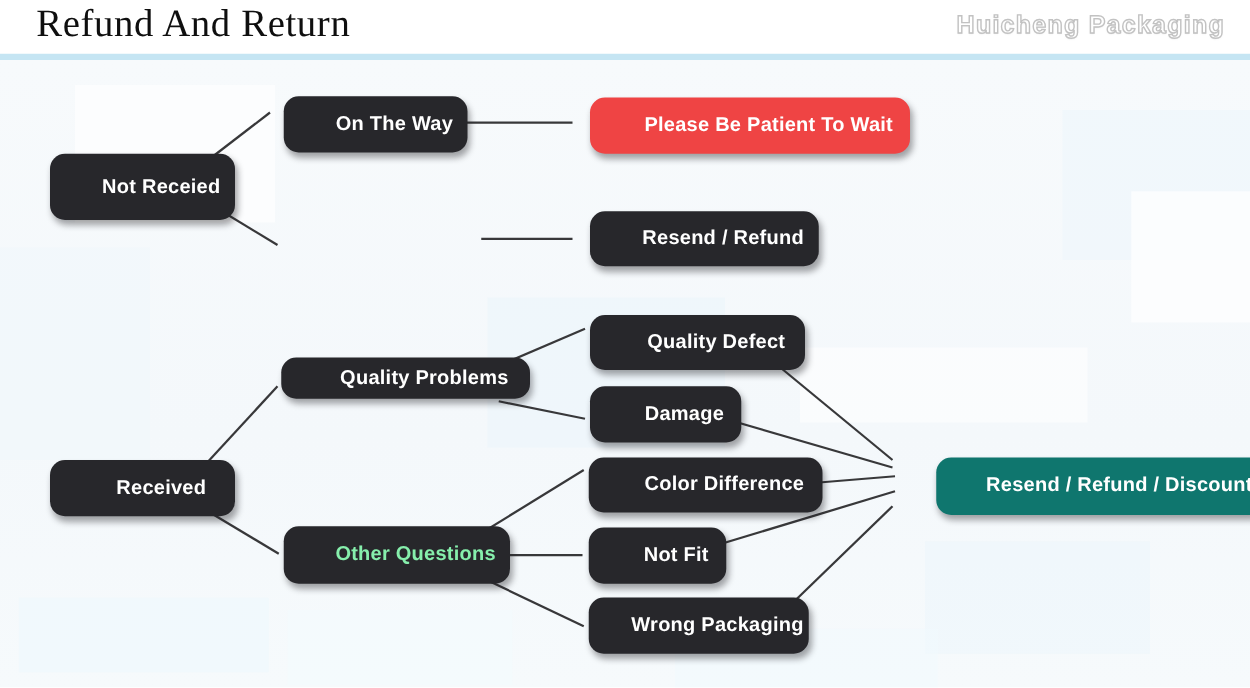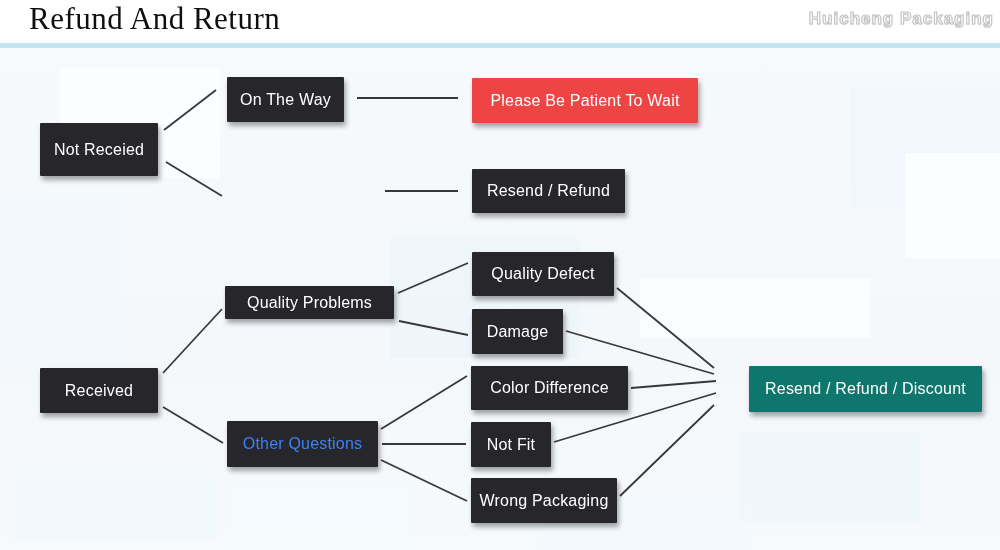--- a/index.html
+++ b/index.html
@@ -4,37 +4,37 @@
 <style>
   html,body{margin:0;padding:0;}
   body{width:1000px;height:550px;overflow:hidden;background:#fff;}
   .page{position:relative;width:1000px;height:550px;background:#ffffff;
         font-family:"Liberation Sans",sans-serif;}
 
   
   .header{position:absolute;top:0;left:0;width:1000px;height:43px;background:#ffffff;z-index:4;}
   .title{position:absolute;left:29px;top:1px;font-family:"Liberation Serif",serif;
          font-size:31px;font-weight:normal;color:#0f0f0f;letter-spacing:0.5px;white-space:nowrap;}
-  .brand{position:absolute;right:6px;top:9px;font-size:17px;font-weight:bold;
+  .brand{position:absolute;right:20px;top:9px;font-size:20px;font-weight:bold;
          letter-spacing:1px;color:#ffffff;-webkit-text-stroke:1.1px #c2c2c2;
          text-shadow:0 1px 1px rgba(180,180,180,0.35);white-space:nowrap;}
   .divider{position:absolute;top:43px;left:0;width:1000px;height:5px;background:#c5e5f3;z-index:4;}
 
   
   .canvas{position:absolute;top:48px;left:0;width:1000px;height:502px;
           background:linear-gradient(180deg,#f7fafc 0%,#f4f8fb 60%,#f6fafc 100%);}
   .tile{position:absolute;pointer-events:none;}
 
   
   .diagram-layer{position:absolute;top:0;left:0;width:1000px;height:550px;z-index:2;}
   .edge-svg{position:absolute;top:0;left:0;width:1000px;height:550px;z-index:1;}
 
-  .node{position:absolute;border-radius:1px;display:flex;align-items:center;justify-content:center;
-        font-size:16px;font-weight:normal;white-space:nowrap;letter-spacing:0.2px;
-        box-shadow:2px 4px 5px rgba(30,30,36,0.40);}
+  .node{position:absolute;border-radius:12px;display:flex;align-items:center;justify-content:center;
+        font-size:16px;font-weight:bold;white-space:nowrap;letter-spacing:0.2px;
+        box-shadow:2px 4px 5px rgba(30,30,36,0.40);padding-left:30px;}
 </style>
 </head>
 <body>
 
 <div class="page">
 
   <div class="header">
     <div class="title" style="color: rgb(15, 15, 15);">Refund And Return</div>
     <div class="brand">Huicheng Packaging</div>
   </div>
@@ -74,20 +74,20 @@
     </svg>
   <div class="diagram-layer">
       <div class="node" style="left: 40px; top: 123px; width: 118px; height: 53px; background: rgb(39, 39, 43); color: rgb(255, 255, 255);">Not Receied</div>
       <div class="node" style="left: 227px; top: 77px; width: 117px; height: 45px; background: rgb(39, 39, 43); color: rgb(255, 255, 255);">On The Way</div>
       <div class="node" style="left: 472px; top: 78px; width: 226px; height: 45px; background: #ef4444; color: rgb(255, 255, 255);">Please Be Patient To Wait</div>
       <div class="node" style="left: 472px; top: 169px; width: 153px; height: 44px; background: rgb(39, 39, 43); color: rgb(255, 255, 255);">Resend / Refund</div>
       <div class="node" style="left: 225px; top: 286px; width: 169px; height: 33px; background: rgb(39, 39, 43); color: rgb(255, 255, 255);">Quality Problems</div>
       <div class="node" style="left: 472px; top: 252px; width: 142px; height: 44px; background: rgb(39, 39, 43); color: rgb(255, 255, 255);">Quality Defect</div>
       <div class="node" style="left: 472px; top: 309px; width: 91px; height: 45px; background: rgb(39, 39, 43); color: rgb(255, 255, 255);">Damage</div>
       <div class="node" style="left: 40px; top: 368px; width: 118px; height: 45px; background: rgb(39, 39, 43); color: rgb(255, 255, 255);">Received</div>
-      <div class="node" style="left: 227px; top: 421px; width: 151px; height: 46px; background: rgb(39, 39, 43); color: #3b82f6;">Other Questions</div>
+      <div class="node" style="left: 227px; top: 421px; width: 151px; height: 46px; background: rgb(39, 39, 43); color: #86efac;">Other Questions</div>
       <div class="node" style="left: 471px; top: 366px; width: 157px; height: 44px; background: rgb(39, 39, 43); color: rgb(255, 255, 255);">Color Difference</div>
       <div class="node" style="left: 471px; top: 422px; width: 80px; height: 45px; background: rgb(39, 39, 43); color: rgb(255, 255, 255);">Not Fit</div>
       <div class="node" style="left: 471px; top: 478px; width: 146px; height: 45px; background: rgb(39, 39, 43); color: rgb(255, 255, 255);">Wrong Packaging</div>
       <div class="node" style="left: 749px; top: 366px; width: 233px; height: 46px; background: #0f766e; color: rgb(255, 255, 255);">Resend / Refund / Discount</div>
     </div>
 
 </div>
 
 </body></html>

